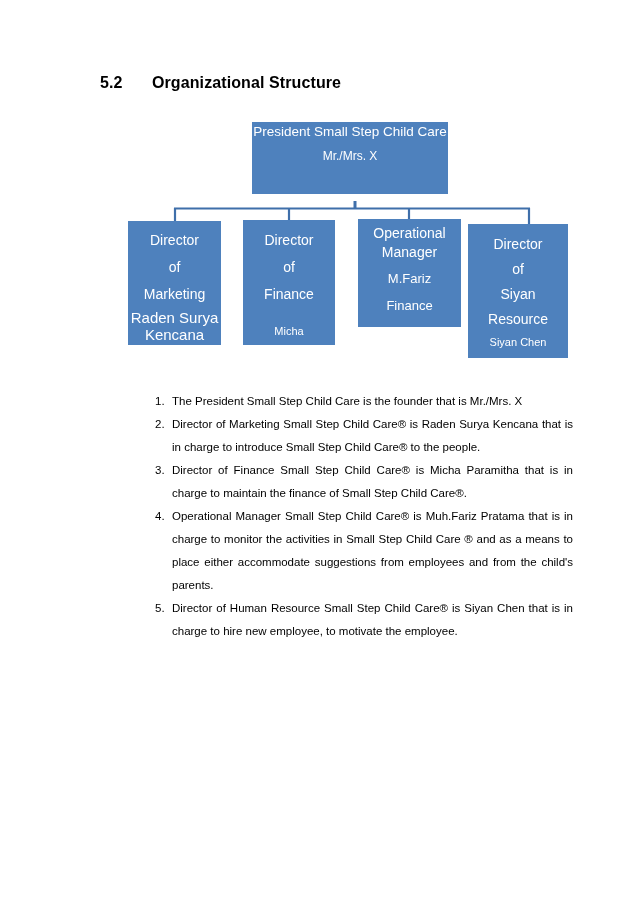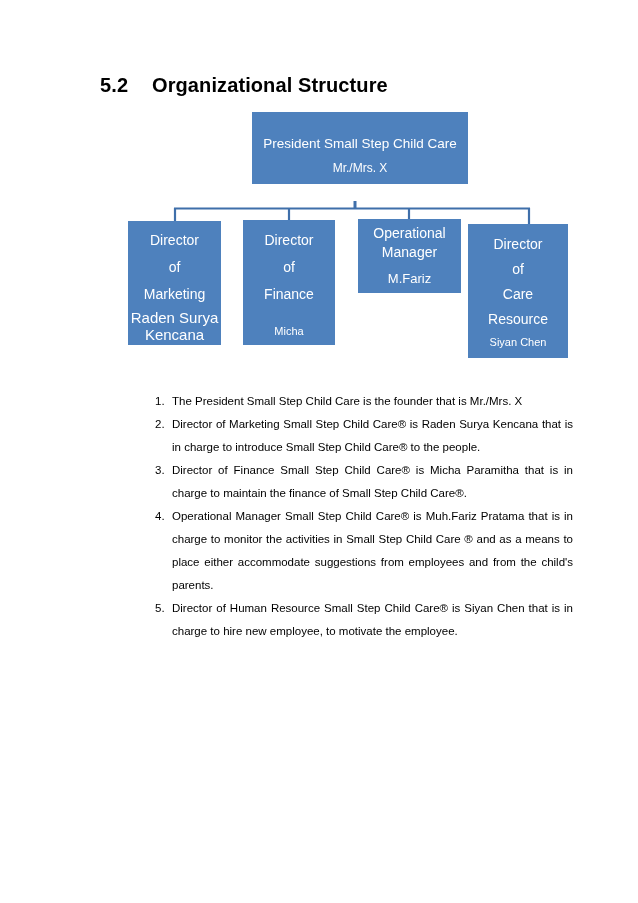--- a/index.html
+++ b/index.html
@@ -18,21 +18,21 @@
     height: 903px;
     background: #ffffff;
     overflow: hidden;
   }
 
   
   .heading {
     position: absolute;
     left: 100px;
     top: 74px;
-    font-size: 20px;
+    font-size: 16px;
     font-weight: bold;
     letter-spacing: 0.1px;
     white-space: nowrap;
   }
   .heading .num {
     display: inline-block;
     width: 52px;
   }
 
   
@@ -62,24 +62,24 @@
   }
   .node .person {
     font-size: 11px;
     line-height: 15px;
     font-weight: normal;
   }
 
   
   #node-president {
     left: 252px;
-    top: 112px;
-    width: 216px;
+    top: 122px;
+    width: 196px;
     height: 72px;
-    padding-top: 22px;
+    padding-top: 0;
   }
   #node-president .title { font-size: 13.5px; line-height: 19px; }
   #node-president .person { font-size: 12px; line-height: 14px; margin-top: 8px; }
 
   
   #node-marketing {
     left: 128px;
     top: 221px;
     width: 93px;
     height: 124px;
@@ -97,21 +97,21 @@
     padding-top: 7px;
   }
   #node-finance .title { font-size: 14px; line-height: 27px; }
   #node-finance .person { font-size: 11px; line-height: 15px; margin-top: 16px; }
 
   
   #node-operational {
     left: 358px;
     top: 219px;
     width: 103px;
-    height: 74px;
+    height: 108px;
     padding-top: 5px;
   }
   #node-operational .title { font-size: 14px; line-height: 19px; }
   #node-operational .person { font-size: 13px; line-height: 20px; margin-top: 7px; }
 
   
   #node-hr {
     left: 468px;
     top: 224px;
     width: 100px;
@@ -195,21 +195,21 @@
     <div class="node" id="node-operational">
       <span class="title">Operational</span>
       <span class="title">Manager</span>
       <span class="person">M.Fariz</span>
       <span class="person">Finance</span>
     </div>
 
     <div class="node" id="node-hr">
       <span class="title">Director</span>
       <span class="title">of</span>
-      <span class="title">Care</span>
+      <span class="title">Siyan</span>
       <span class="title">Resource</span>
       <span class="person">Siyan Chen</span>
     </div>
   </div>
 
   <div id="notes">
     <div class="note">
       <span class="marker">1.</span>
       <span class="body">The President Small Step Child Care is the founder that is Mr./Mrs. X</span>
     </div>

